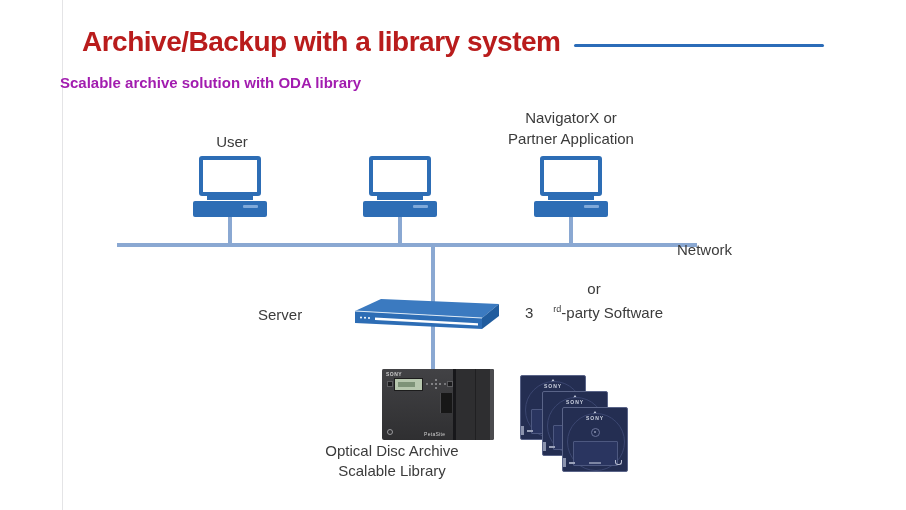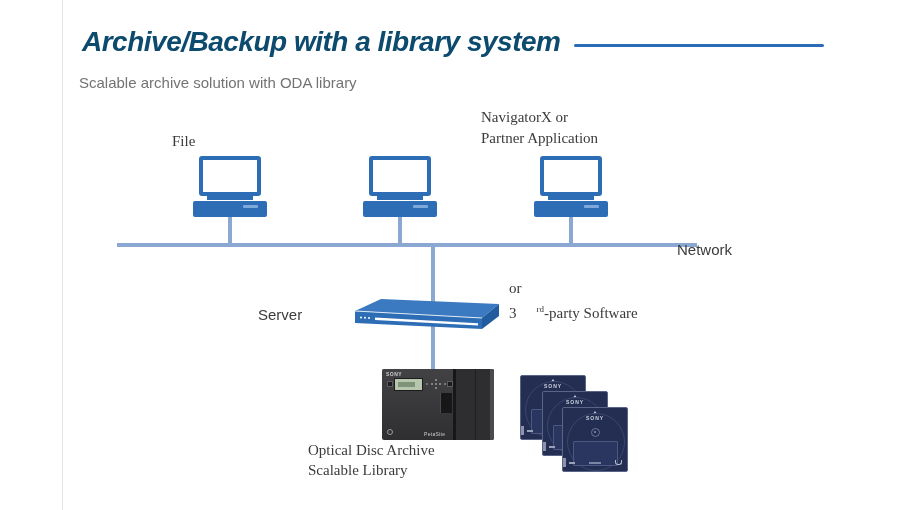--- a/index.html
+++ b/index.html
@@ -6,27 +6,27 @@
   .canvas{
     position:relative;width:906px;height:510px;overflow:hidden;
     font-family:"Liberation Sans", sans-serif;color:#3b3b3b;background:#ffffff;
   }
   .abs{position:absolute;}
   
   .page-edge{left:62px;top:0;width:1px;height:510px;background:#e4e4e6;}
 
   
   .title-row{left:82px;top:26px;width:742px;display:flex;align-items:center;}
-  .title{font-size:28px;font-weight:bold;color:#0c4a6e;letter-spacing:-0.5px;white-space:nowrap;margin:0;font-style:italic;}
+  .title{font-size:28px;font-weight:bold;color:#b91c1c;letter-spacing:-0.5px;white-space:nowrap;margin:0;}
   .title-rule{flex:1;height:3px;background:#2b6cb8;border-radius:2px;margin-left:14px;margin-top:6px;}
-  .subtitle{left:79px;top:74px;font-size:15px;font-weight:normal;color:#737373;}
+  .subtitle{left:60px;top:74px;font-size:15px;font-weight:bold;color:#a21caf;}
 
   
   .lbl{font-size:15px;color:#3b3b3b;line-height:21px;}
-  .center{text-align:left;font-family:Liberation Serif, serif;}
+  .center{text-align:center;}
   .right{text-align:left;}
 
   
   .stub{width:4px;background:#8aa8d2;}
   .hline{height:4px;background:#8aa8d2;}
 
   
   .computer{width:76px;display:flex;flex-direction:column;align-items:center;}
   .monitor{width:54px;height:32px;background:#ffffff;border:4px solid #2d6db5;border-radius:3px;}
   .stand{width:46px;height:4px;background:#2d6db5;}
@@ -74,21 +74,21 @@
 <div class="canvas">
 
   <div class="abs page-edge"></div>
 
   <div class="abs title-row">
     <h1 class="title">Archive/Backup with a library system</h1>
     <div class="title-rule"></div>
   </div>
   <div class="abs subtitle">Scalable archive solution with ODA library</div>
 
-  <div class="abs lbl center" style="left:172px;top:131px;width:120px;">File</div>
+  <div class="abs lbl center" style="left:172px;top:131px;width:120px;">User</div>
 
   <div class="abs lbl center" style="left:481px;top:107px;width:180px;">
     <div>NavigatorX or</div>
     <div>Partner Application</div>
   </div>
 
   <div class="abs stub" style="left:228px;top:214px;height:31px;"></div>
   <div class="abs stub" style="left:398px;top:214px;height:31px;"></div>
   <div class="abs stub" style="left:569px;top:214px;height:31px;"></div>
 

